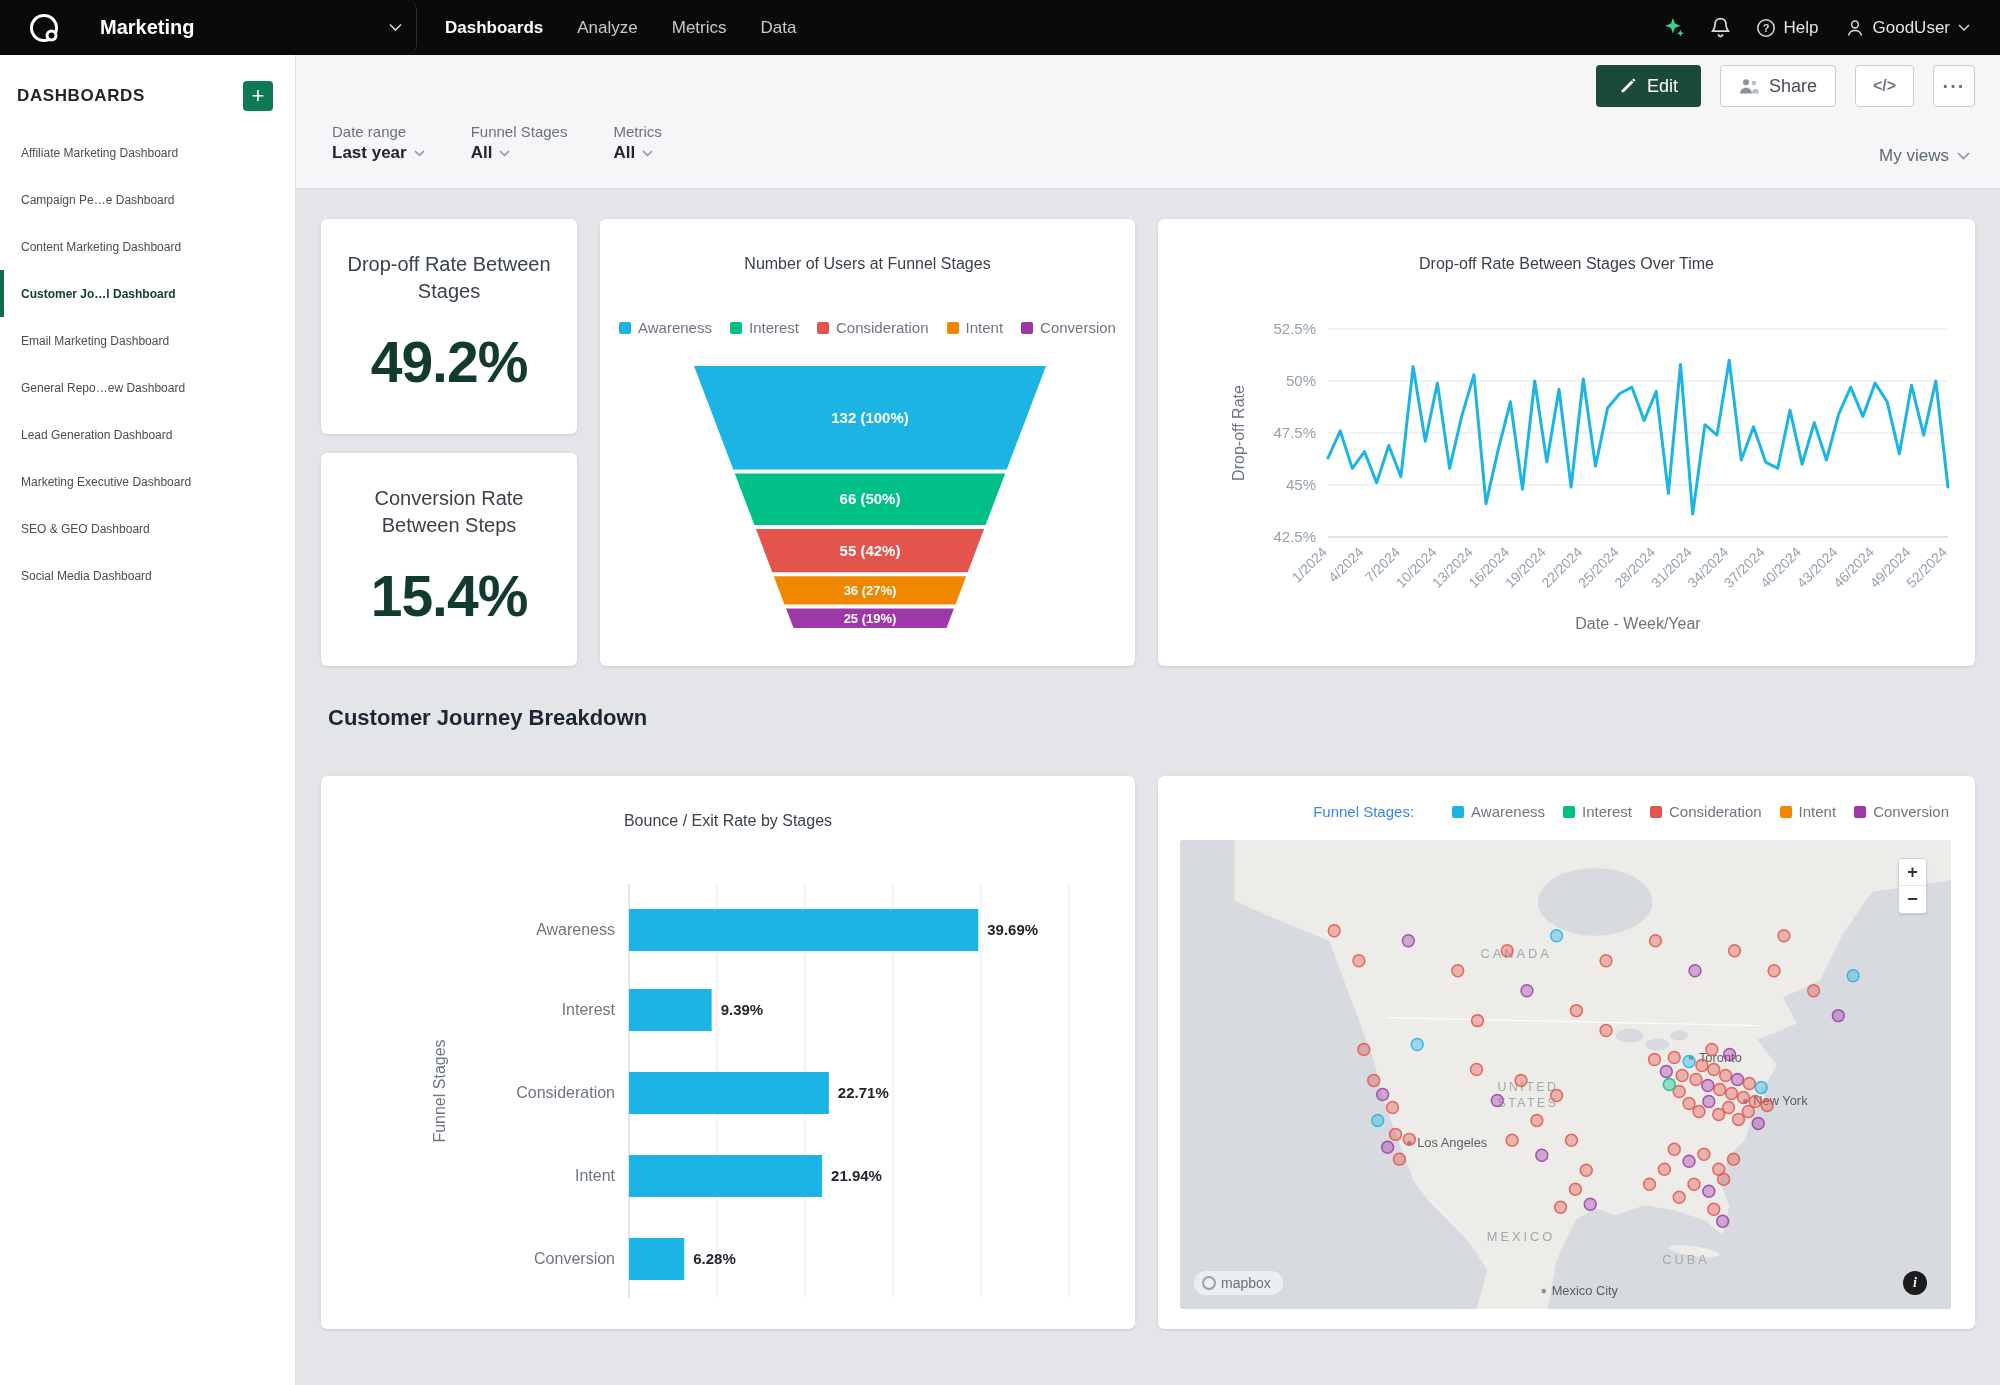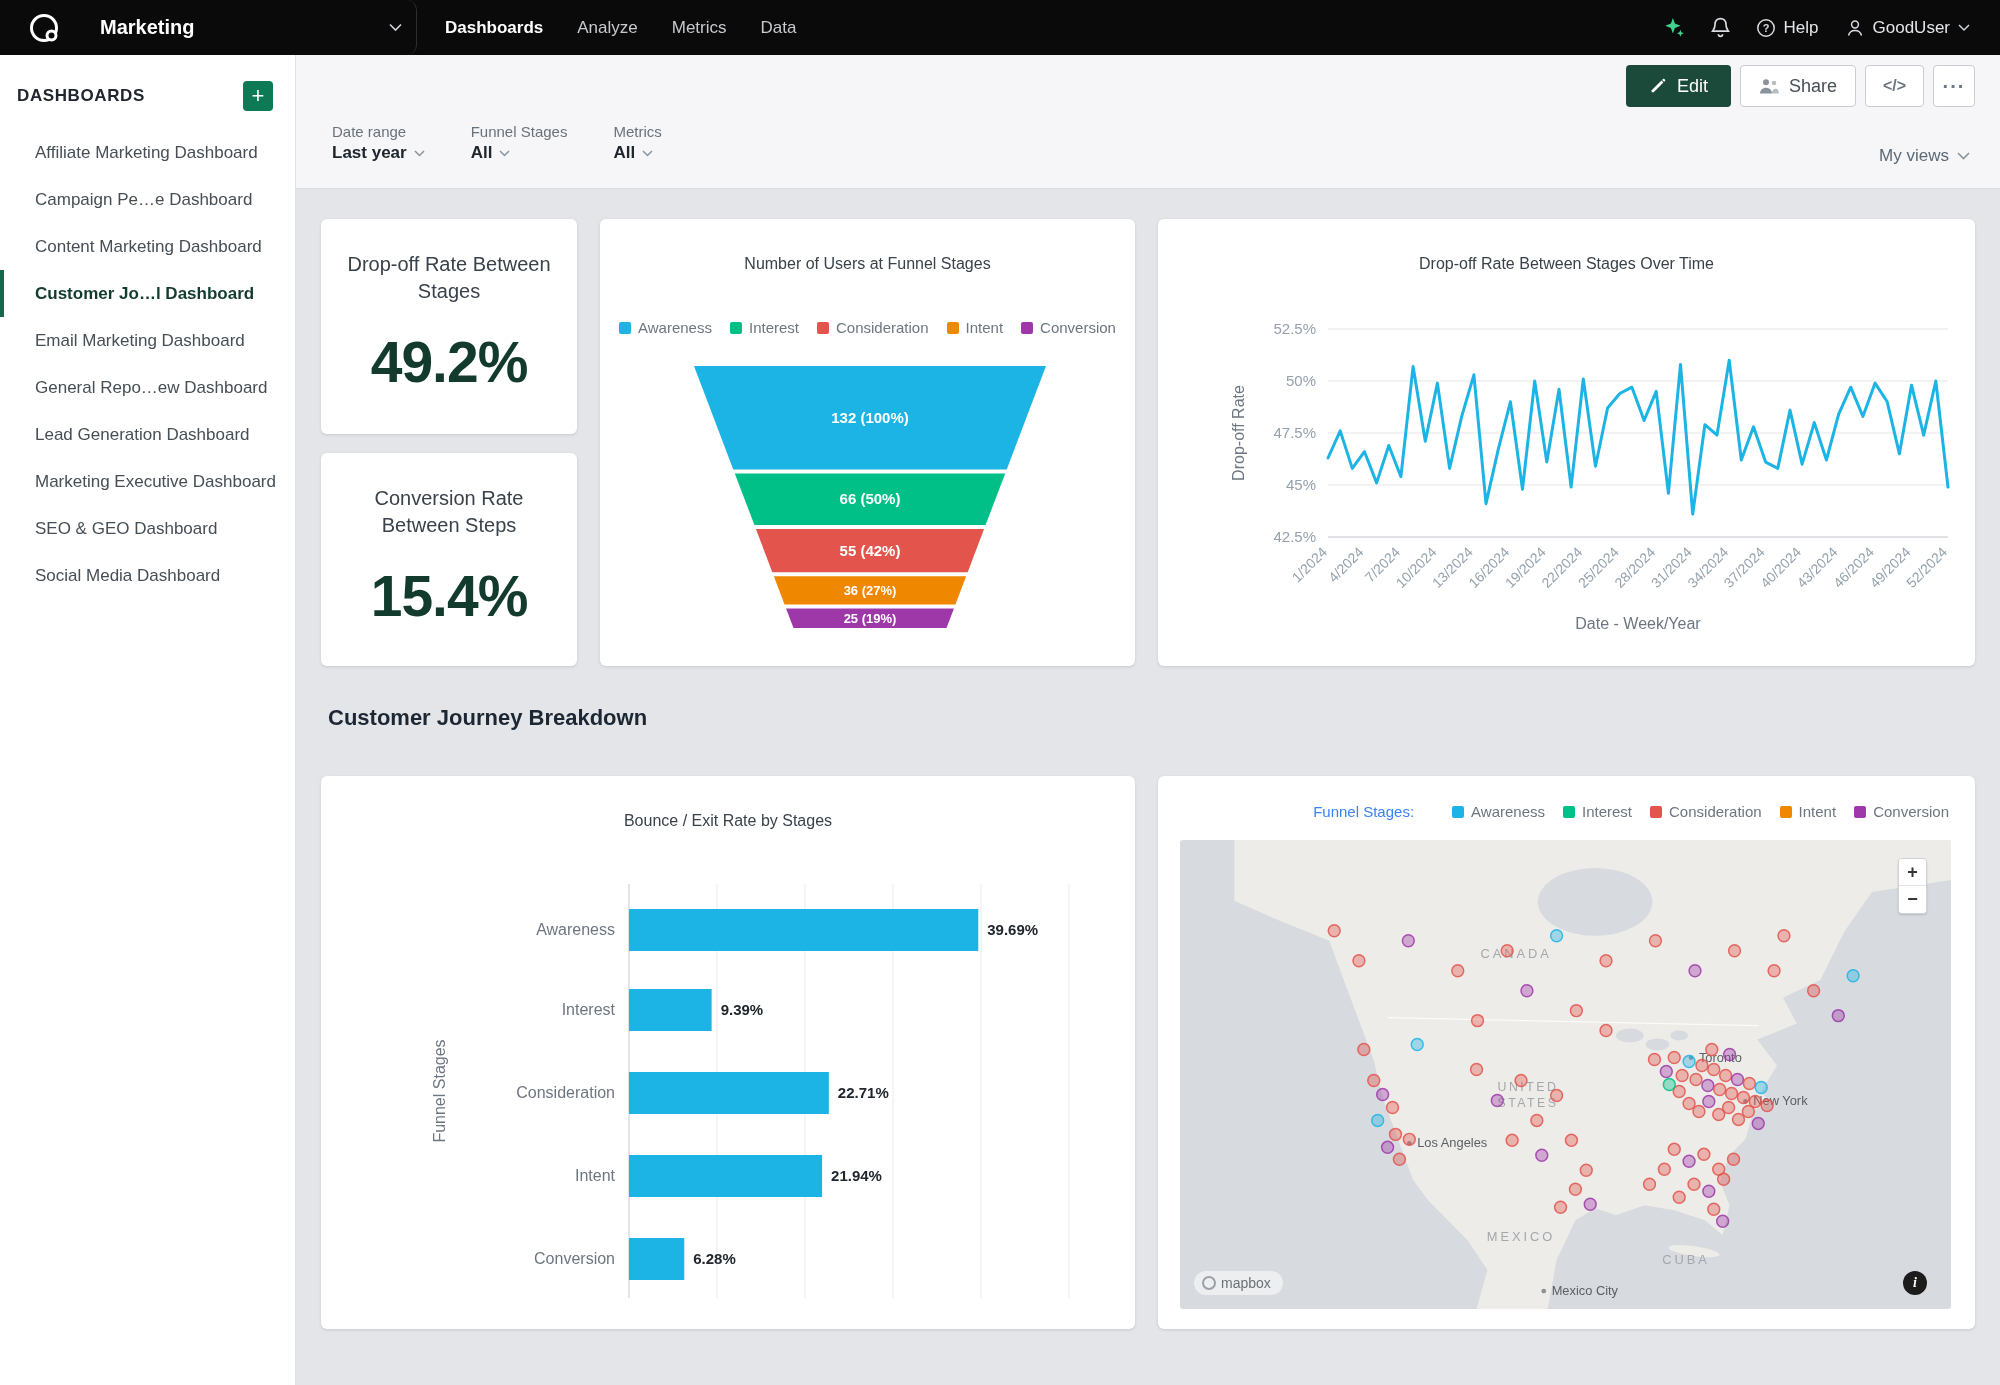--- a/index.html
+++ b/index.html
@@ -28,30 +28,30 @@
 
   
   .sidebar{ position:absolute; top:55px; left:0; width:296px; bottom:0; background:#fff;
             border-right:1px solid #dfe1e4; z-index:10;}
   .sidebar-header{ display:flex; align-items:center; justify-content:space-between;
                    padding:26px 22px 18px 17px;}
   .sidebar-title{ font-size:17px; font-weight:700; color:#20262e; letter-spacing:.6px;}
   .plus-btn{ width:30px; height:30px; border:none; border-radius:4px; background:#0e7a55;
              color:#fff; font-size:22px; line-height:28px; cursor:pointer; display:flex;
              align-items:center; justify-content:center; font-weight:400;}
-  .sidebar-item{ height:47px; display:flex; align-items:center; padding-left:31px;
-                 font-size:17px; color:#464e56; cursor:pointer; border-left:4px solid transparent;text-align:right;}
+  .sidebar-item{ height:47px; display:flex; align-items:center; padding-left:17px;
+                 font-size:12px; color:#464e56; cursor:pointer; border-left:4px solid transparent;text-align:right;}
   .sidebar-item.active{ color:#123c30; font-weight:700; border-left-color:#15684c;}
 
   
   .main{ position:absolute; left:296px; top:55px; right:0; bottom:0; background:#e4e5e9;}
   .page-header{ position:absolute; top:0; left:0; right:0; height:62px; background:#f6f6f8;
                 display:flex; align-items:center; padding:0 25px 0 32px;}
   .page-title{ font-size:29px; font-weight:700; color:#16473a;}
-  .header-actions{ margin-left:auto; display:flex; gap:9px; align-items:center;}
+  .header-actions{ margin-left:auto; display:flex; gap:19px; align-items:center;}
   .btn{ height:42px; border-radius:4px; display:inline-flex; align-items:center; justify-content:center;
         font-size:18px; cursor:pointer; border:1px solid transparent; font-family:inherit;}
   .btn-edit{ background:#1b4a3a; color:#fff; padding:0 22px; gap:10px; font-weight:500;}
   .btn-white{ background:#fff; border:1px solid #c9ccd0; color:#464e56;}
   .btn-share{ padding:0 18px; gap:9px;}
   .btn-embed{ width:59px; color:#6d7680; font-size:16px; font-weight:700;}
   .btn-more{ width:42px; color:#6d7680; font-size:20px; font-weight:700; letter-spacing:1px;}
 
   .filter-bar{ position:absolute; top:62px; left:0; right:0; height:72px; background:#f6f6f8;
                border-bottom:1px solid #dcdee2; display:flex; align-items:flex-start;

